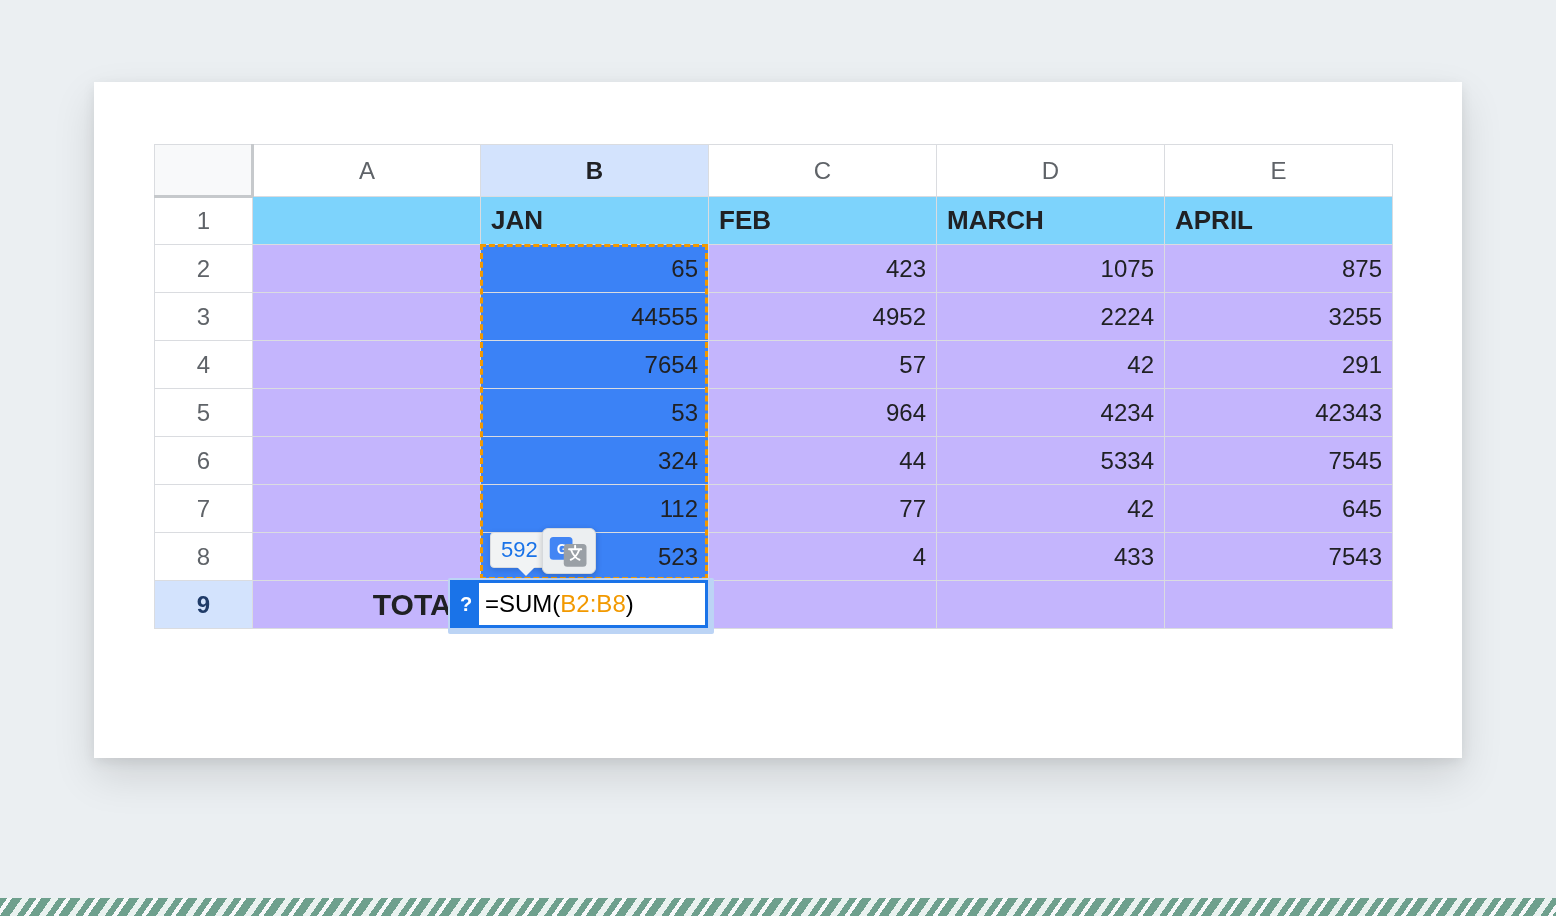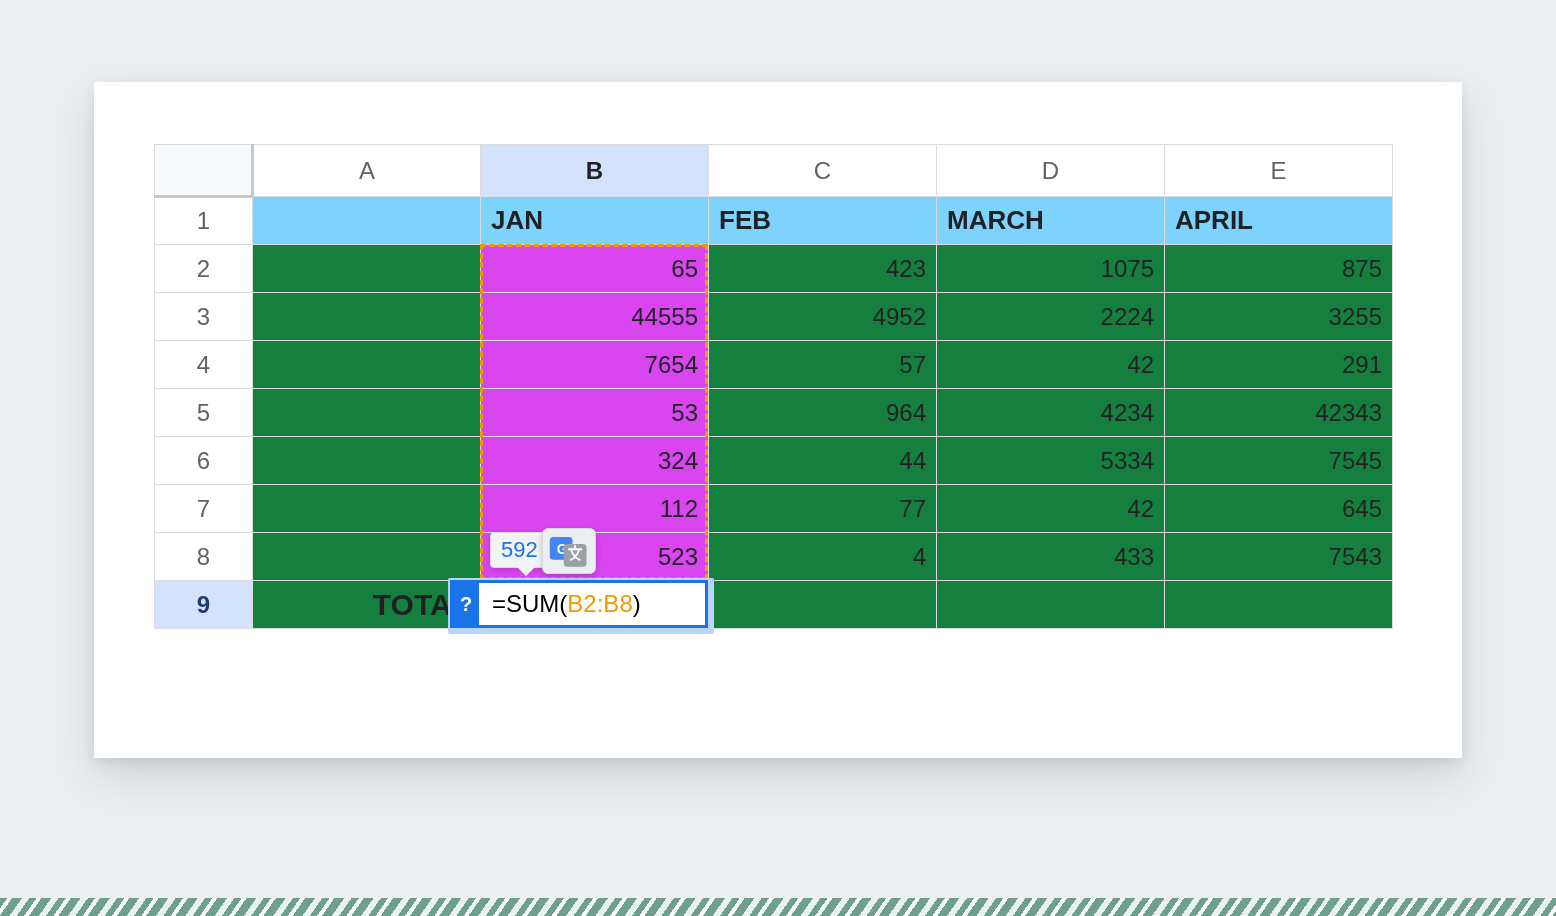--- a/index.html
+++ b/index.html
@@ -37,21 +37,21 @@
   .col-c { width: 228px; }
   .col-d { width: 228px; }
   .col-e { width: 228px; }
   th, td {
     border: 1px solid #dadce0;
     height: 48px;
     padding: 0 10px;
     font-size: 24px;
     text-align: right;
     color: #202124;
-    background: #15803d;
+    background: #c4b5fd;
     position: relative;
   }
   th.colhead {
     text-align: center;
     font-weight: 400;
     color: #5f6368;
     background: #ffffff;
     height: 52px;
   }
   th.colhead.selected {
@@ -76,21 +76,21 @@
     font-weight: 700;
   }
   tr.hdr td.datacell {
     background: #7dd3fc;
     font-weight: 700;
     text-align: left;
     font-size: 26px;
   }
   td.left { text-align: right; font-weight: 700; font-size: 30px; }
   td.b-marquee {
-    background: #d946ef;
+    background: #3b82f6;
   }
   .marquee-overlay {
     position: absolute;
     border: 3px dashed #f29900;
     pointer-events: none;
     z-index: 3;
   }
   .formula-cell-overlay {
     position: absolute;
     z-index: 5;
@@ -115,21 +115,21 @@
     width: 26px;
     height: 100%;
     background: #1a73e8;
     color: #fff;
     display: flex;
     align-items: center;
     justify-content: center;
     font-weight: 700;
     font-size: 20px;
   }
-  .formula-text { padding-left: 13px; white-space: nowrap; }
+  .formula-text { padding-left: 6px; white-space: nowrap; }
   .formula-range { color: #f29900; }
   .preview-tip {
     position: absolute;
     z-index: 6;
     background: #f1f3f4;
     border: 1px solid #dadce0;
     border-radius: 4px;
     color: #1a73e8;
     font-size: 22px;
     padding: 4px 10px;

